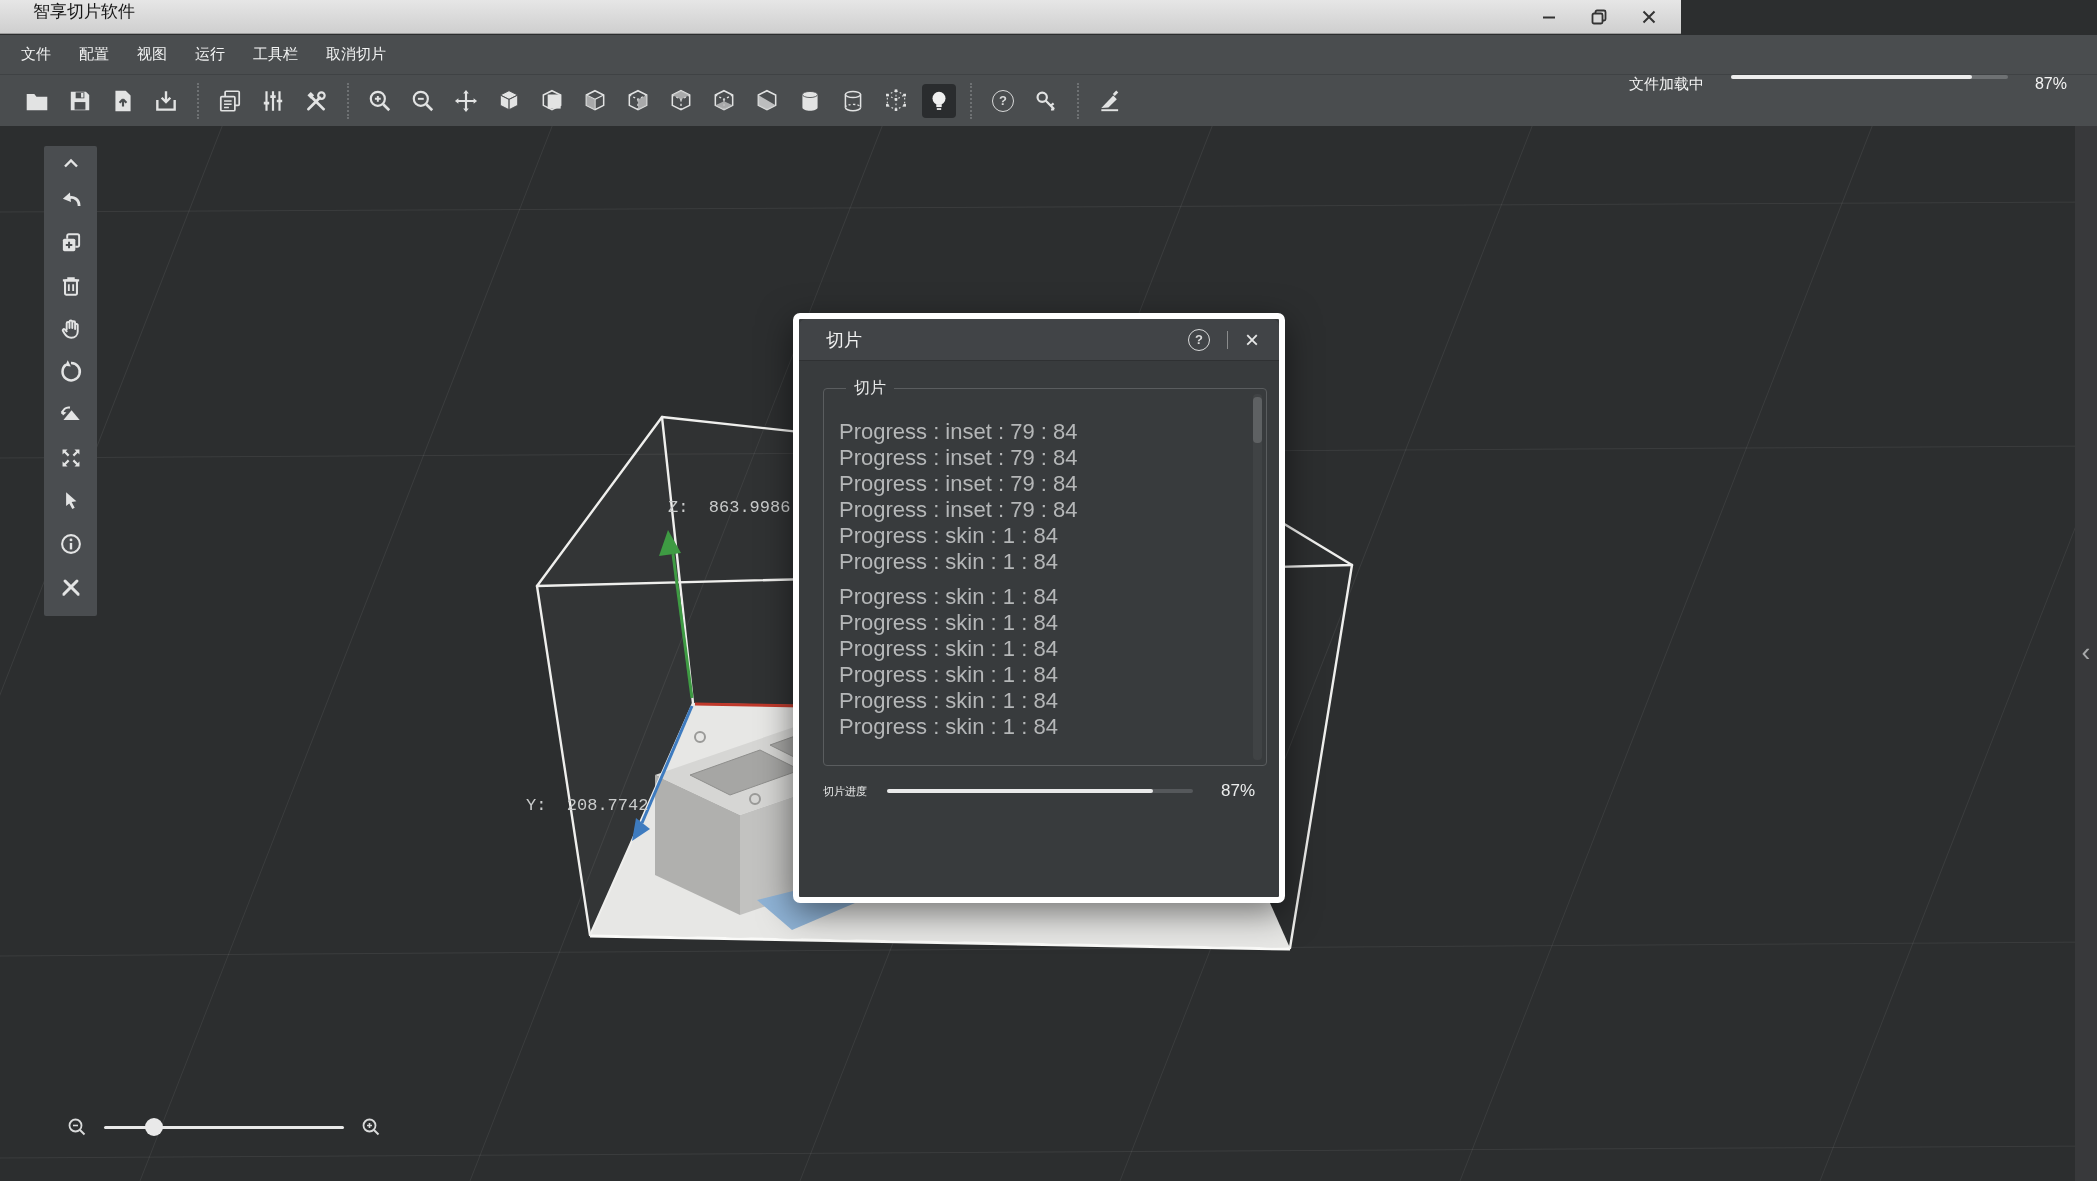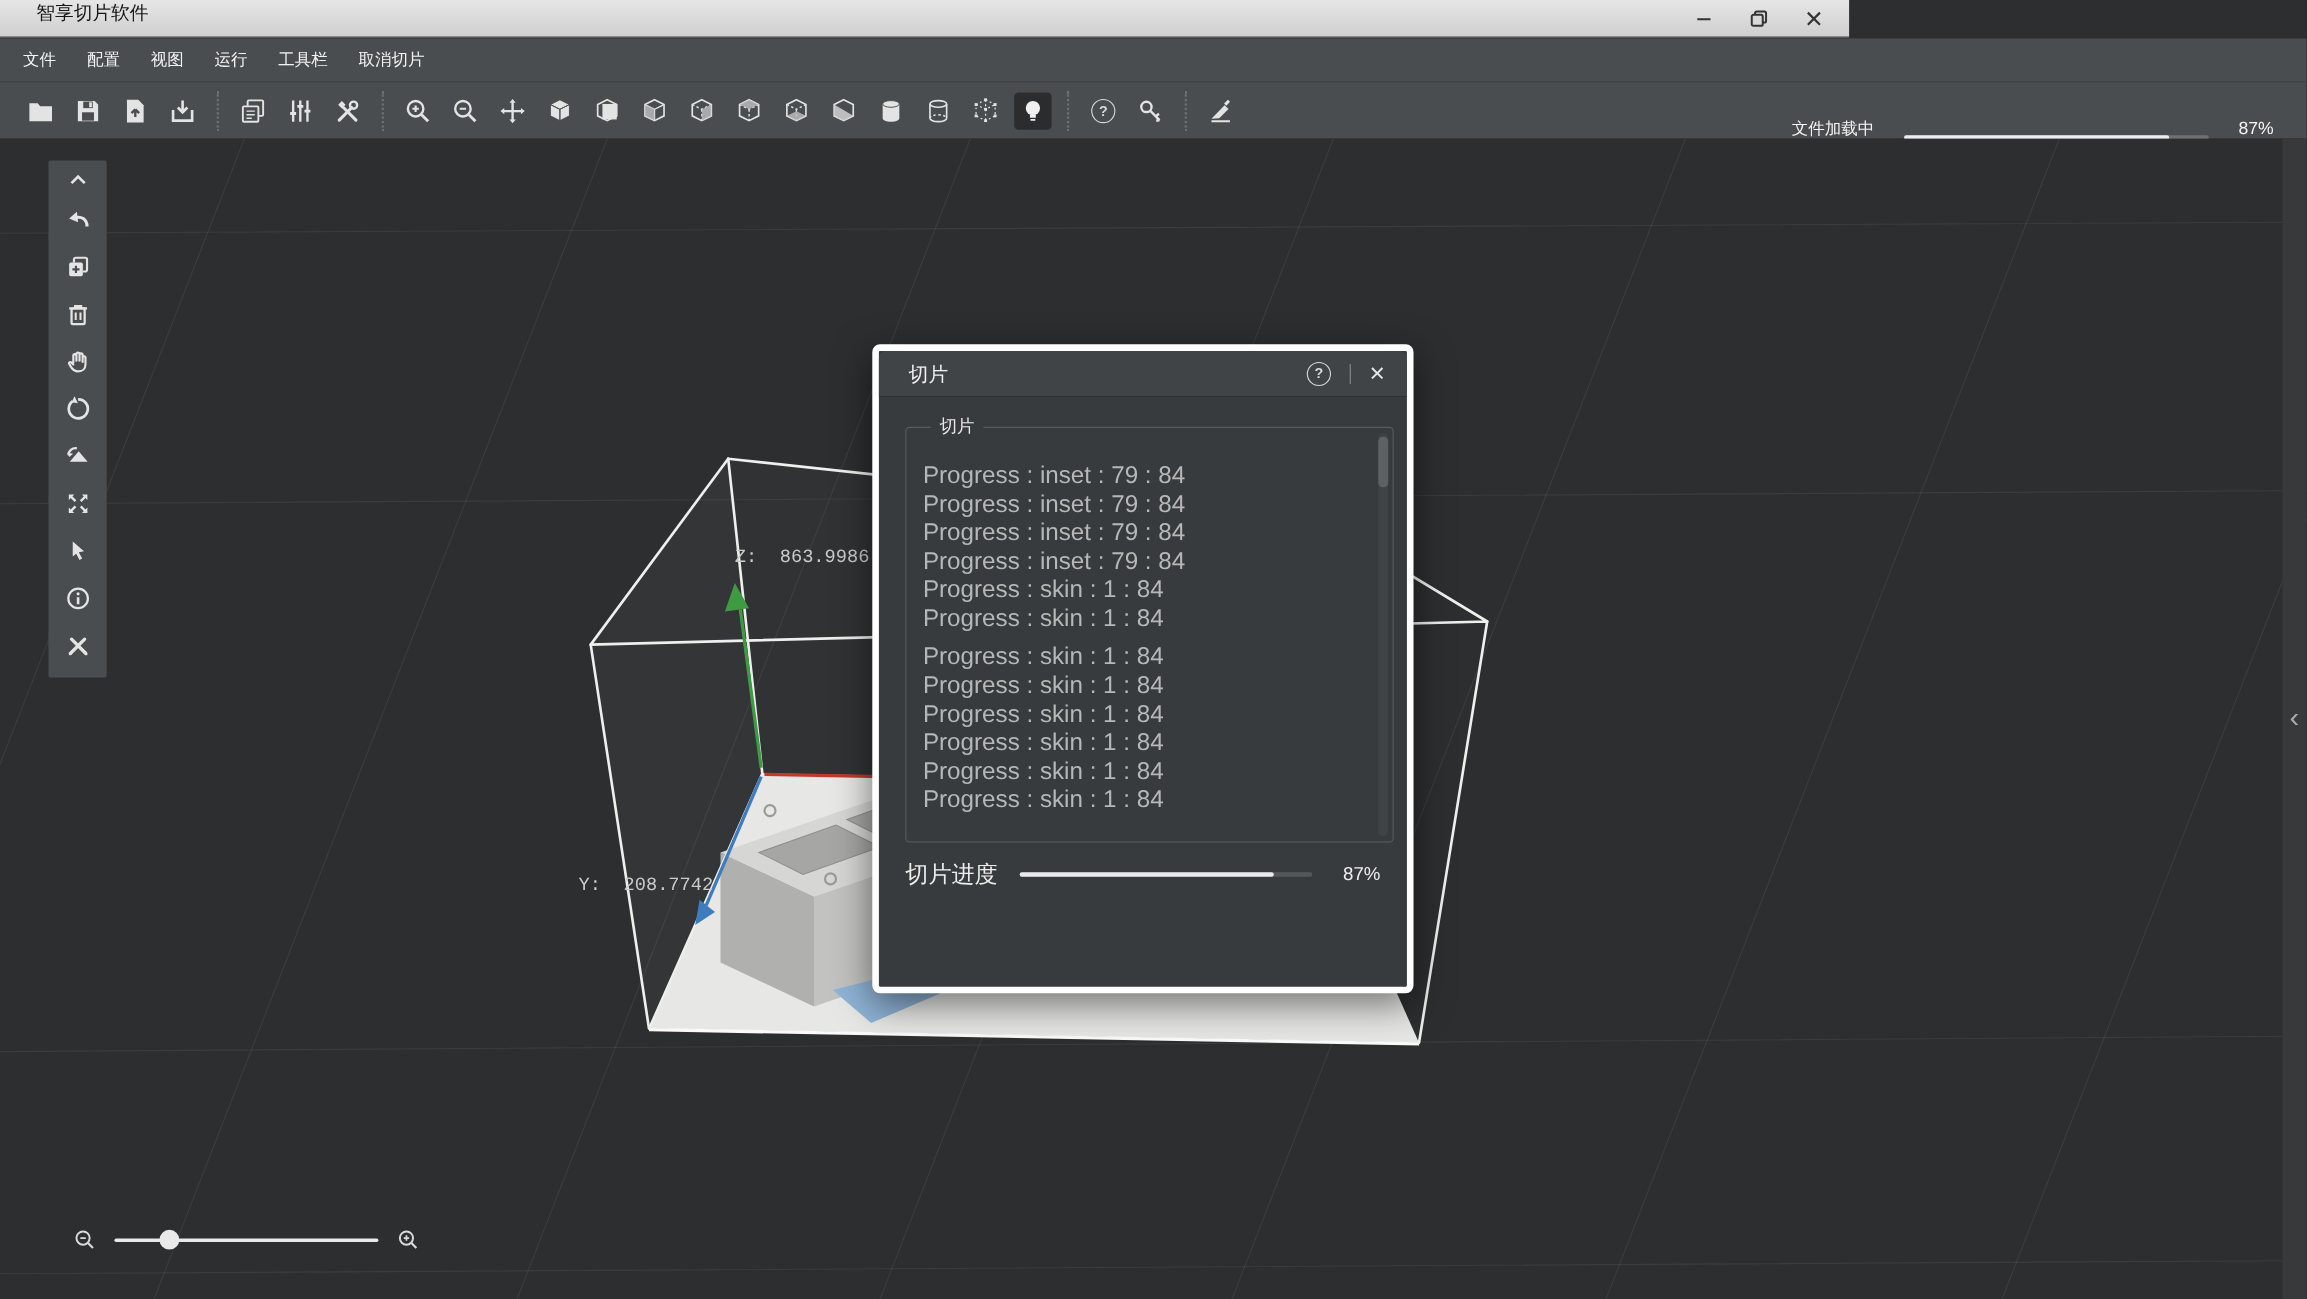--- a/index.html
+++ b/index.html
@@ -22,21 +22,21 @@
 
   
   .toolbar { position:absolute; left:0; top:74px; width:2097px; height:52px; background:#4a4d4f;
     border-top:1px solid #404object344; border-top:1px solid #3f4244;
     display:flex; align-items:center; padding-left:20px; }
   .tbtn { width:34px; height:34px; margin-right:9px; display:flex; align-items:center; justify-content:center;
     border-radius:4px; flex:none; }
   .tbtn.active { background:#2a2c2e; }
   .tsep { width:12px; height:36px; margin-right:9px; flex:none; position:relative; }
   .tsep:before { content:""; position:absolute; left:5px; top:0; bottom:0; border-left:2px dotted #6e7173; }
-  .loading { position:absolute; right:30px; top:0; height:52px; display:flex; align-items:flex-end; gap:27px; }
+  .loading { position:absolute; right:30px; top:0; height:52px; display:flex; align-items:flex-start; gap:27px; }
   .loading .lbl { color:#f4f4f4; font-size:15px; }
   .loading .track { width:277px; height:4px; border-radius:2px; background:#6e7173; position:relative; }
   .loading .fill { position:absolute; left:0; top:0; bottom:0; border-radius:2px; background:#ededed; }
   .loading .pct { color:#f4f4f4; font-size:16px; }
 
   
   .viewport { position:absolute; left:0; top:126px; width:2097px; height:1055px; background:#2c2e2f;font-family:Liberation Mono, monospace; }
   .scene { position:absolute; left:0; top:0; }
   .axis-label { position:absolute; color:#c9cbcb; font-size:17px; white-space:pre; }
 
@@ -74,21 +74,21 @@
     border:1px solid #5a5d5f; border-radius:4px; }
   .groupbox .legend { position:absolute; left:22px; top:-11px; background:#383b3d; padding:0 8px;
     color:#e8e9e9; font-size:16px; }
   .log { position:absolute; left:2px; right:16px; top:0; bottom:2px; overflow:hidden; padding:30px 0 0 13px; }
   .log-line { color:#b5b7b8; font-size:22px; line-height:26px; white-space:pre; }
   .log-line:nth-child(7) { margin-top:9px; }
   .vscroll { position:absolute; right:4px; top:5px; bottom:5px; width:9px; background:#404345; border-radius:4px; }
   .vthumb { position:absolute; left:0; top:3px; width:9px; height:46px; background:#5e6163; border-radius:4px; }
 
   .dlg-progress { position:absolute; left:24px; right:24px; top:462px; display:flex; align-items:center; }
-  .dlg-progress .plbl { color:#eceded; font-size:21px; }
+  .dlg-progress .plbl { color:#eceded; font-size:11px; }
   .dlg-progress .ptrack { flex:1; height:4px; background:#55585b; border-radius:2px; margin:0 16px 0 20px; position:relative; }
   .dlg-progress .pfill { position:absolute; left:0; top:0; bottom:0; background:#e9eaea; border-radius:2px; }
   .dlg-progress .ppct { color:#eceded; font-size:17px; width:46px; text-align:right; }
 
   .dlg-buttons { position:absolute; left:24px; right:28px; top:519px; display:flex; justify-content:flex-end; gap:34px; }
   .pill { height:34px; min-width:130px; padding:0 24px; border-radius:17px; border:1px solid #595c5e;
     background:transparent; color:#707376; font-size:15.5px; font-family:"Liberation Sans",sans-serif; }
 </style>
 </head>
 <body>

